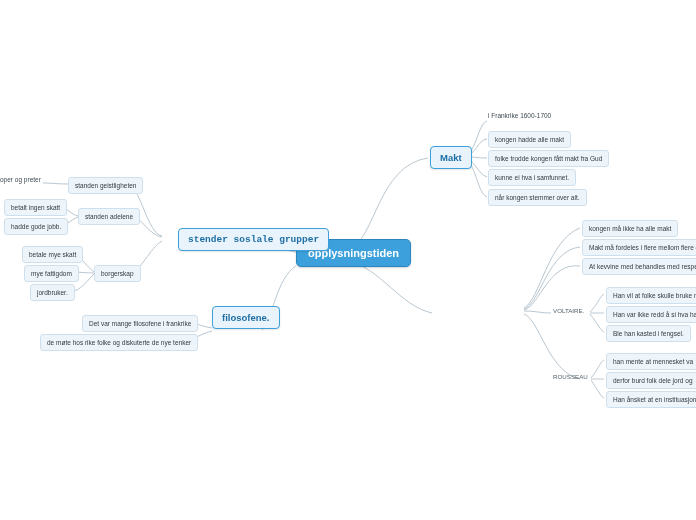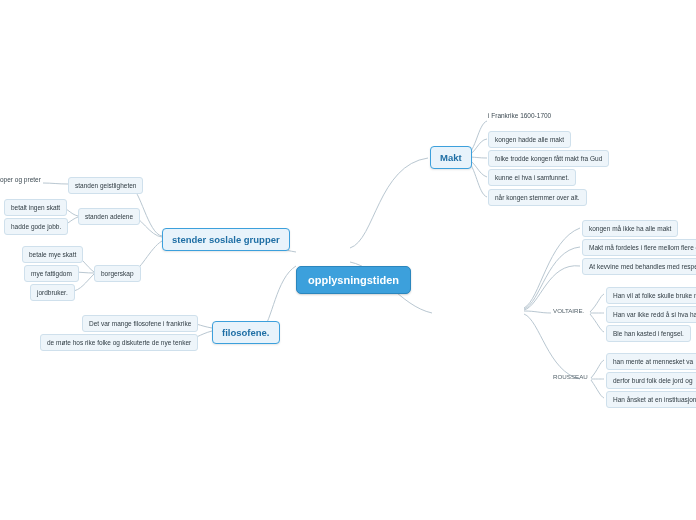--- a/index.html
+++ b/index.html
@@ -124,41 +124,41 @@
       <path d="M 590 312 C 598 304, 600 296, 604 294"></path>
       <path d="M 590 313 C 598 313, 600 313, 604 313"></path>
       <path d="M 590 314 C 598 324, 600 330, 604 332"></path>
 
       <path d="M 591 378 C 598 370, 600 362, 604 360"></path>
       <path d="M 591 379 C 598 379, 600 379, 604 379"></path>
       <path d="M 591 380 C 598 390, 600 396, 604 398"></path>
     </g>
   </svg>
 
-  <div class="node root" style="left:296px; top:266px;">opplysningstiden</div>
+  <div class="node root" style="left:296px; top:239px;">opplysningstiden</div>
 
   <div class="node l1" style="left:430px; top:146px;">Makt</div>
   <div class="node plain" style="left:488px; top:112px;">i Frankrike  1600-1700</div>
   <div class="node l2" style="left:488px; top:131px;">kongen hadde alle makt</div>
   <div class="node l2" style="left:488px; top:150px;">folke trodde kongen fått makt fra Gud</div>
   <div class="node l2" style="left:488px; top:169px;">kunne ei hva i samfunnet.</div>
   <div class="node l2" style="left:488px; top:189px;">når kongen stemmer over alt.</div>
 
-  <div class="node l1" style="left:162px; top:228px;">stender soslale grupper</div>
+  <div class="node l1" style="left:178px; top:228px;font-family:Liberation Mono, monospace;">stender soslale grupper</div>
   <div class="node l2" style="left:68px; top:177px;">standen geistligheten</div>
   <div class="node plain" style="left:0px; top:176px;">oper og preter</div>
   <div class="node l2" style="left:78px; top:208px;">standen adelene</div>
   <div class="node l2" style="left:4px; top:199px;">betalt ingen skatt</div>
   <div class="node l2" style="left:4px; top:218px;">hadde gode jobb.</div>
   <div class="node l2" style="left:94px; top:265px;">borgerskap</div>
   <div class="node l2" style="left:22px; top:246px;">betale mye skatt</div>
   <div class="node l2" style="left:24px; top:265px;">mye fattigdom</div>
   <div class="node l2" style="left:30px; top:284px;">jordbruker.</div>
 
-  <div class="node l1" style="left:212px; top:321px;">filosofene.</div>
+  <div class="node l1" style="left:212px; top:306px;">filosofene.</div>
   <div class="node l2" style="left:82px; top:315px;">Det var mange filosofene i frankrike</div>
   <div class="node l2" style="left:40px; top:334px;">de møte hos rike folke og diskuterte de nye tenker</div>
 
   <div class="node l2" style="left:582px; top:220px;">kongen må ikke ha alle makt</div>
   <div class="node l2" style="left:582px; top:239px;">Makt må fordeles i flere mellom flere o</div>
   <div class="node l2" style="left:582px; top:258px;">At kevvine med behandles med respek</div>
   <div class="node plain small" style="left:553px; top:307px;">VOLTAIRE.</div>
   <div class="node l2" style="left:606px; top:287px;">Han vil at folke skulle bruke n</div>
   <div class="node l2" style="left:606px; top:306px;">Han var ikke redd å si hva ha</div>
   <div class="node l2" style="left:606px; top:325px;">Ble han kasted i fengsel.</div>

